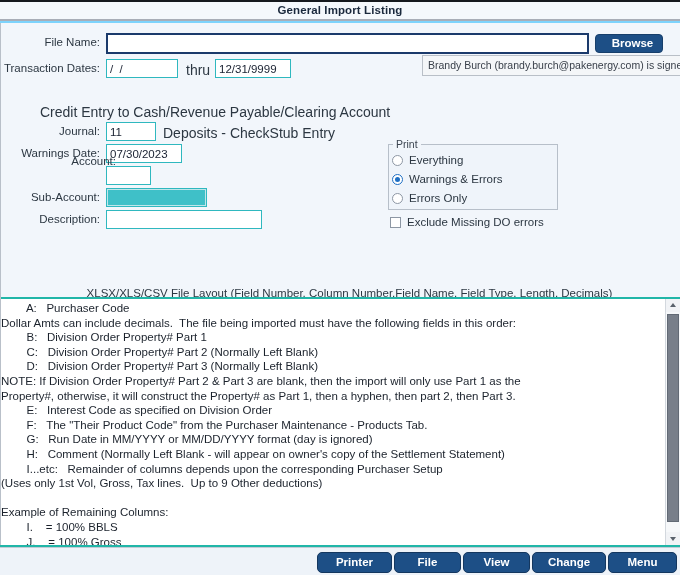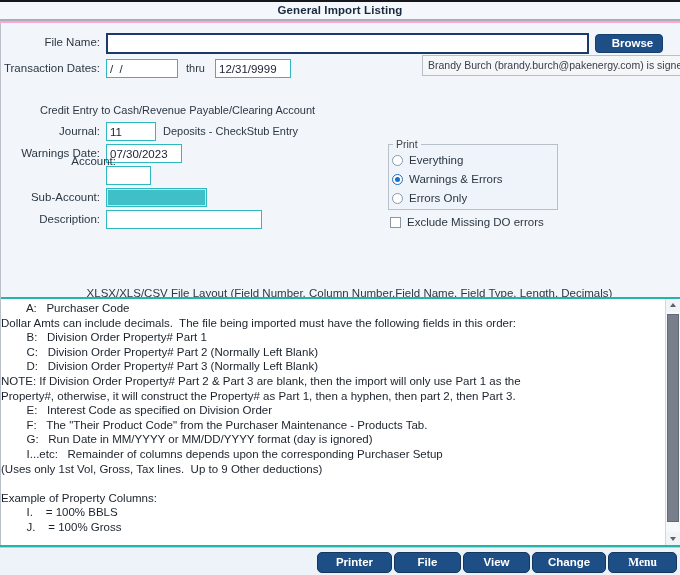--- a/index.html
+++ b/index.html
@@ -8,21 +8,21 @@
     background: #ffffff;
   }
   body {
     font-family: "Liberation Sans", sans-serif;
   }
   #app {
     position: relative;
     width: 680px;
     height: 575px;
     overflow: hidden;
-    background: #f9a8d4;
+    background: #7dd3fc;
     border-top: 2px solid #15191e;
     box-sizing: border-box;
   }
 
   
   .titlebar {
     position: absolute;
     left: 0; top: 0;
     width: 680px;
     height: 19px;
@@ -52,21 +52,21 @@
 
   .lbl {
     position: absolute;
     font-size: 11.5px;
     color: #2c3742;
     white-space: nowrap;
     text-align: right;
   }
   .plain {
     position: absolute;
-    font-size: 11px;
+    font-size: 14px;
     color: #2c3742;
     white-space: nowrap;
   }
 
   .tf {
     position: absolute;
     box-sizing: border-box;
     background: #ffffff;
     border: 1px solid #2fb8bf;
     font-family: "Liberation Sans", sans-serif;
@@ -335,24 +335,25 @@
       <div class="tline">        A:   Purchaser Code</div>
       <div class="tline">Dollar Amts can include decimals.  The file being imported must have the following fields in this order:</div>
       <div class="tline">        B:   Division Order Property# Part 1</div>
       <div class="tline">        C:   Division Order Property# Part 2 (Normally Left Blank)</div>
       <div class="tline">        D:   Division Order Property# Part 3 (Normally Left Blank)</div>
       <div class="tline">NOTE: If Division Order Property# Part 2 &amp; Part 3 are blank, then the import will only use Part 1 as the</div>
       <div class="tline">Property#, otherwise, it will construct the Property# as Part 1, then a hyphen, then part 2, then Part 3.</div>
       <div class="tline">        E:   Interest Code as specified on Division Order</div>
       <div class="tline">        F:   The "Their Product Code" from the Purchaser Maintenance - Products Tab.</div>
       <div class="tline">        G:   Run Date in MM/YYYY or MM/DD/YYYY format (day is ignored)</div>
+      <div class="tline">        H:   Comment (Normally Left Blank - will appear on owner's copy of the Settlement Statement)</div>
       <div class="tline">        I...etc:   Remainder of columns depends upon the corresponding Purchaser Setup</div>
       <div class="tline">(Uses only 1st Vol, Gross, Tax lines.  Up to 9 Other deductions)</div>
       <div class="tline">&nbsp;</div>
-      <div class="tline">Example of Property Columns:</div>
+      <div class="tline">Example of Remaining Columns:</div>
       <div class="tline">        I.    = 100% BBLS</div>
       <div class="tline">        J.    = 100% Gross</div>
     </div>
 
     <div class="sbar">
       <div class="sbtn up">
         <span class="arr"></span>
       </div>
       <div class="sthumb" style="top:15px; height:208px;"></div>
       <div class="sbtn down">
@@ -361,17 +362,17 @@
     </div>
   </div>
 
   <div class="rule" style="left:0; top:543px; width:680px; height:2px;"></div>
 
   <div class="bottombar" style="top:545px; height:30px;">
     <div class="btn" style="left:317px; top:4px; width:75px; height:21px;">Printer</div>
     <div class="btn" style="left:394px; top:4px; width:67px; height:21px;">File</div>
     <div class="btn" style="left:463px; top:4px; width:67px; height:21px;">View</div>
     <div class="btn" style="left:532px; top:4px; width:74px; height:21px;">Change</div>
-    <div class="btn" style="left:608px; top:4px; width:69px; height:21px;font-family:Liberation Serif, serif;">Menu</div>
+    <div class="btn" style="left:608px; top:4px; width:69px; height:21px;">Menu</div>
   </div>
 
   <div class="edgeline" style="left:0; top:21px; width:1px; height:522px;"></div>
 </div>
 
 </body></html>

